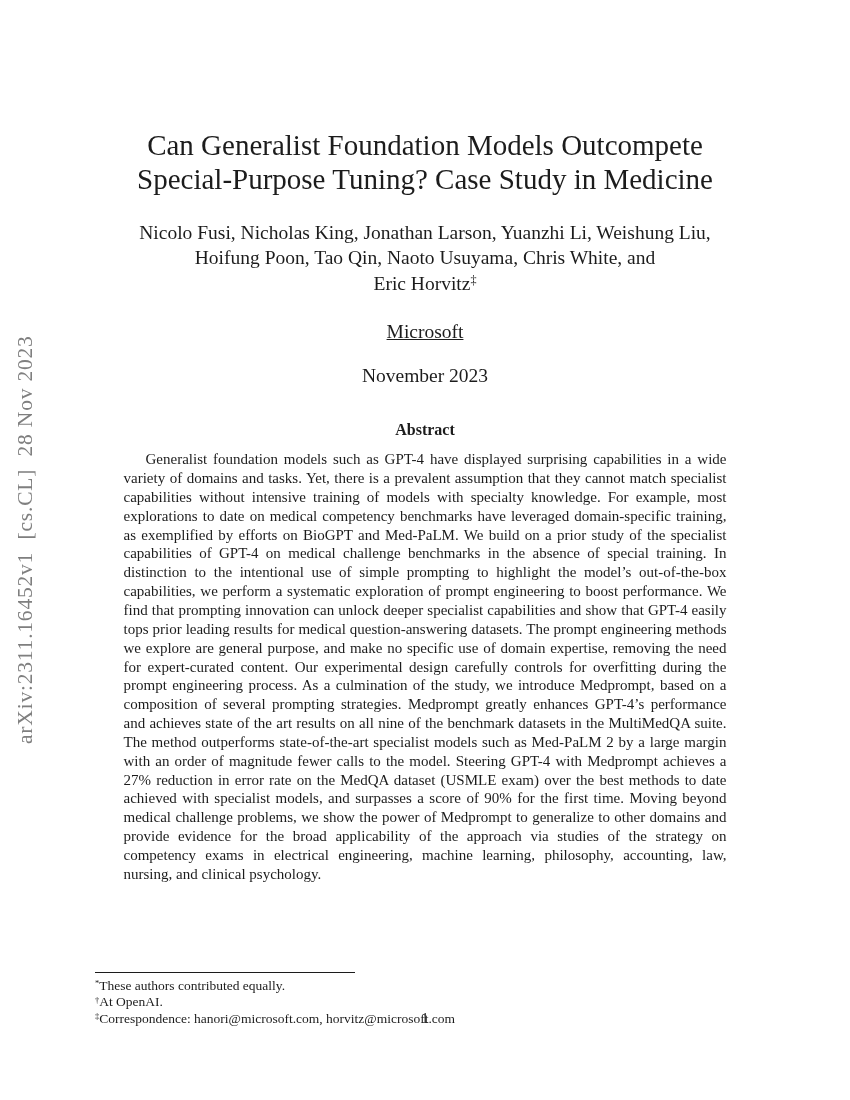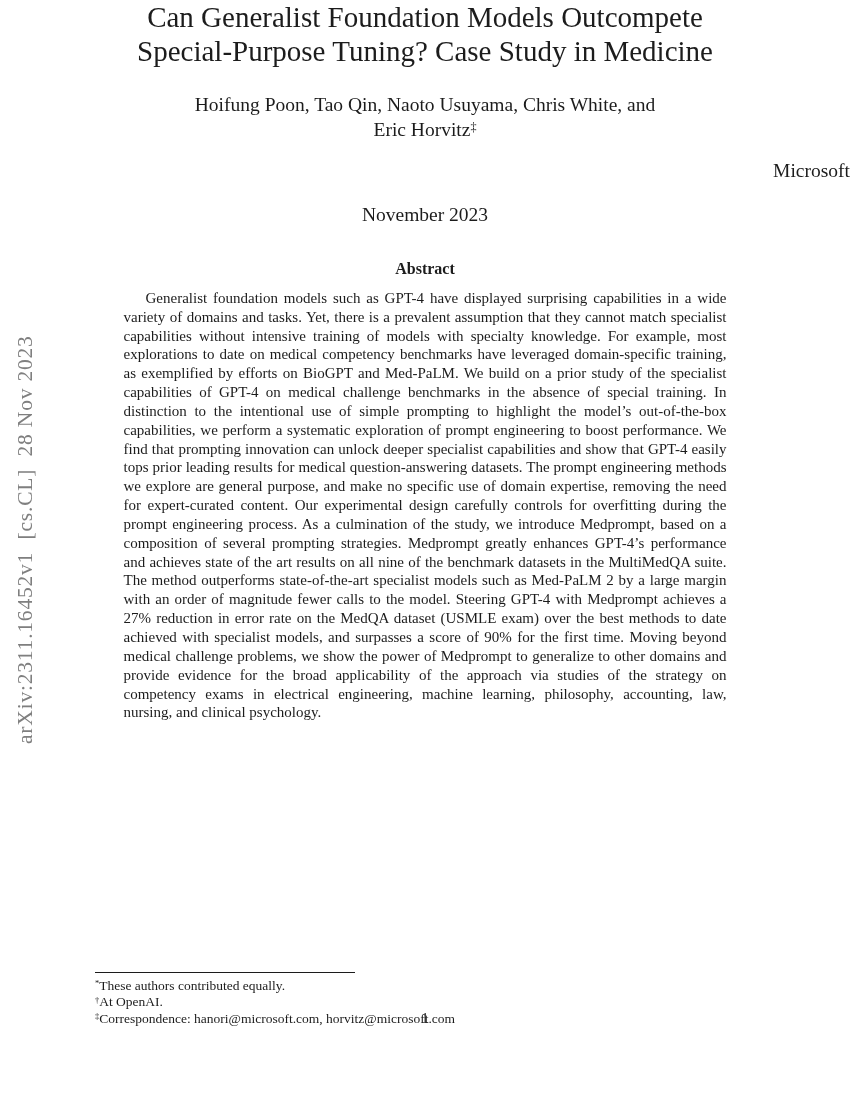--- a/index.html
+++ b/index.html
@@ -16,21 +16,21 @@
     left: 13px; top: 280px;
     height: 520px;
     writing-mode: vertical-rl;
     transform: rotate(180deg);
     color: #7f7f7f;
     font-size: 21.5px;
     letter-spacing: 0.8px;
     white-space: pre;
     text-align: center;
   }
-  .content { }
+  .content { padding-top: 128px; }
   .title {
     text-align: center;
     font-size: 29px;
     line-height: 34px;
     font-weight: normal;
     margin: 0;
   }
   .authors {
     margin-top: 24px;
     text-align: center;
@@ -38,24 +38,25 @@
     line-height: 25.4px;
   }
   .authors sup, .fn sup {
     font-size: 62%;
     line-height: 0;
     position: relative;
     top: -0.45em;
     vertical-align: baseline;
   }
   .affiliation {
-    margin-top: 16px;
-    text-align: right;
+    margin-top: 24px;
+    text-align: center;
     font-size: 19.5px;
     line-height: 24px;
+    text-decoration: underline;
   }
   .pub-date {
     margin-top: 20px;
     text-align: center;
     font-size: 19.5px;
     line-height: 24px;
   }
   .abstract-heading {
     margin-top: 33px;
     text-align: center;
@@ -99,20 +100,21 @@
 <div class="watermark">arXiv:2311.16452v1  [cs.CL]  28 Nov 2023</div>
 
 <div class="content">
 
   <h1 class="title">
     <span style="display:block">Can Generalist Foundation Models Outcompete</span>
     <span style="display:block">Special-Purpose Tuning? Case Study in Medicine</span>
   </h1>
 
   <div class="authors">
+    <div><span>Nicolo Fusi, Nicholas King, Jonathan Larson, Yuanzhi Li, Weishung Liu,</span></div>
     <div><span>Hoifung Poon, Tao Qin, Naoto Usuyama, Chris White, and</span></div>
     <div><span>Eric Horvitz</span><sup>‡</sup></div>
   </div>
 
   <div class="affiliation">Microsoft</div>
 
   <div class="pub-date">November 2023</div>
 
   <div class="abstract-heading">Abstract</div>
 

